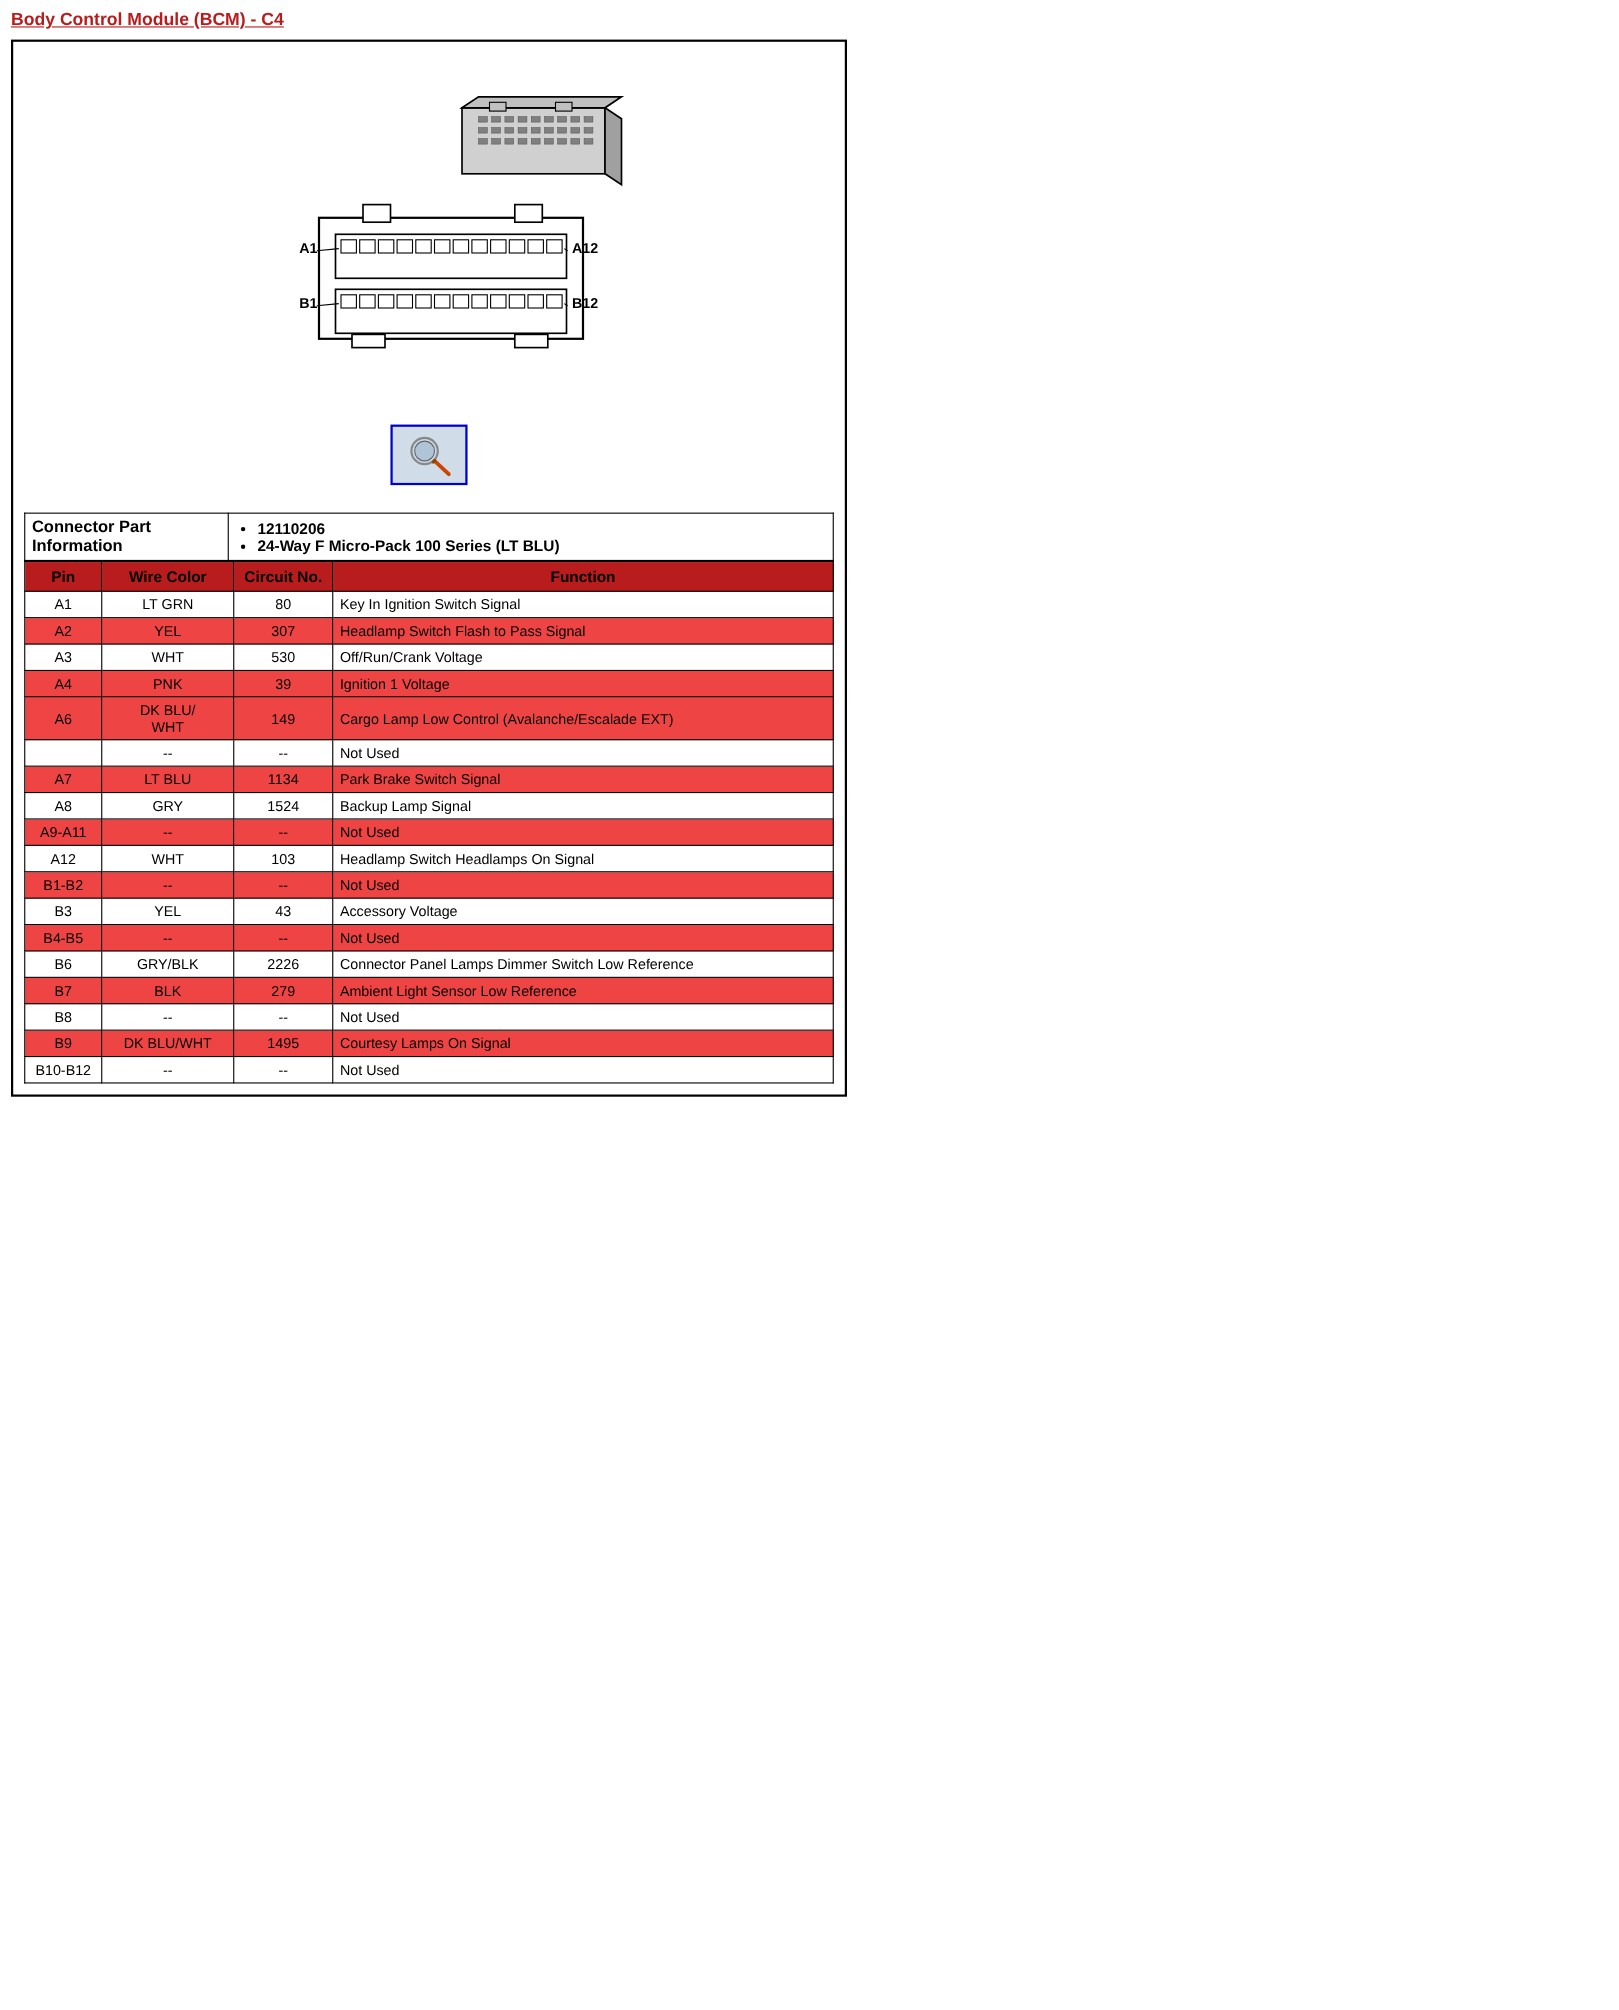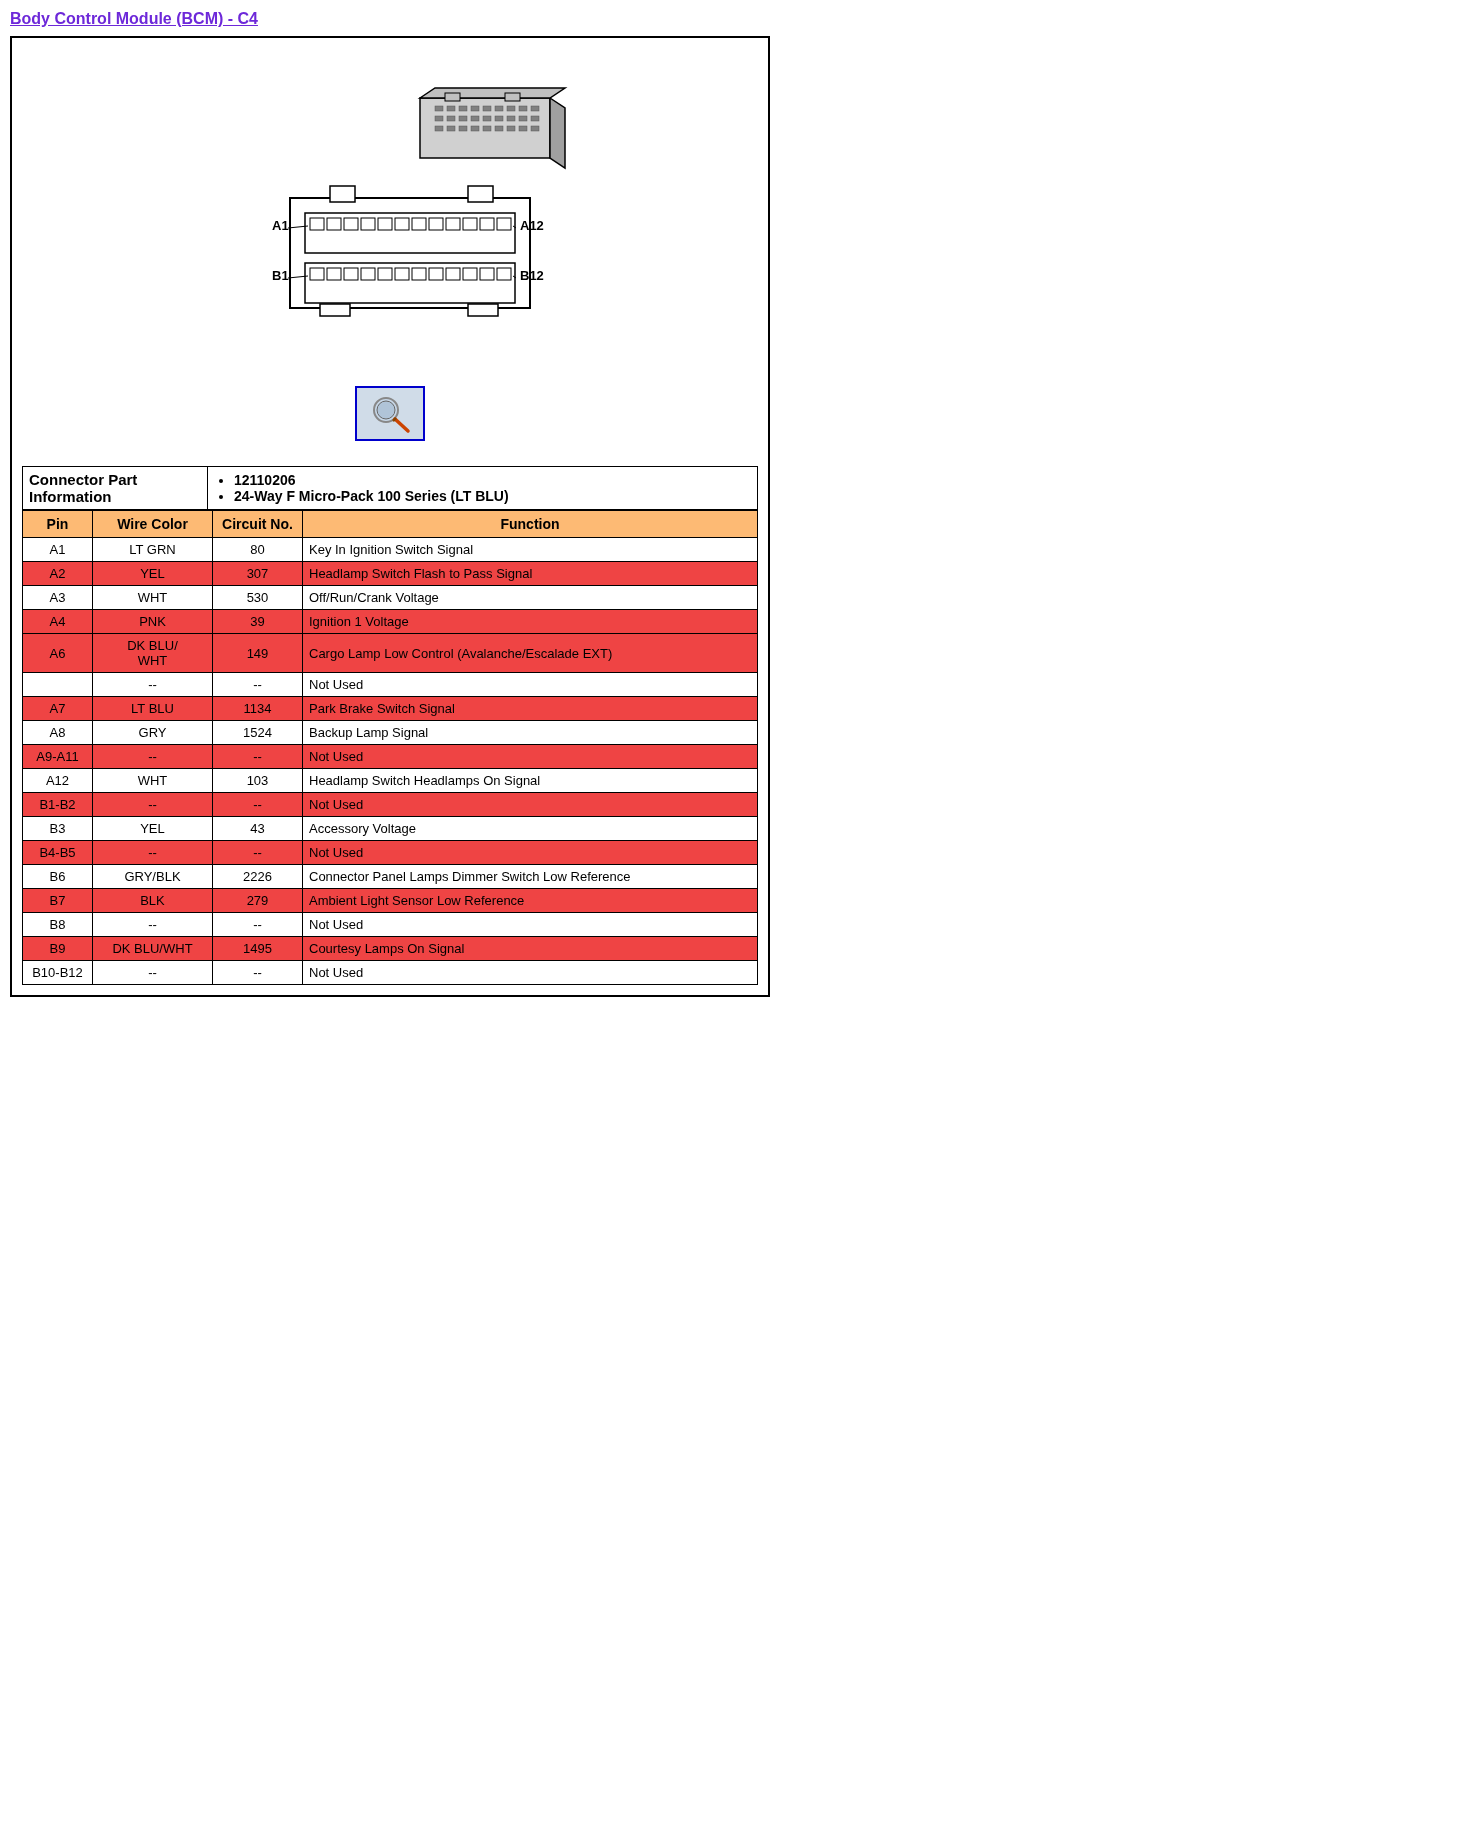--- a/index.html
+++ b/index.html
@@ -6,21 +6,21 @@
     body {
       font-family: Arial, sans-serif;
       font-size: 14px;
       background: #fff;
       width: 780px;
       padding: 10px;
     }
     .page-title {
       font-weight: bold;
       font-size: 16px;
-      color: #6d28d9;
+      color: #b91c1c;
       text-decoration: underline;
       margin-bottom: 8px;
     }
     .main-border {
       border: 2px solid #000;
       padding: 10px;
     }
     .connector-diagram {
       display: flex;
       flex-direction: column;
@@ -78,21 +78,21 @@
       width: 100%;
       border-collapse: collapse;
       margin-top: 0;
     }
     .pin-table th {
       border: 1px solid #000;
       padding: 5px 6px;
       text-align: center;
       font-weight: bold;
       font-size: 14px;
-      background: #fdba74;
+      background: #b91c1c;
     }
     .pin-table td {
       border: 1px solid #000;
       padding: 4px 6px;
       text-align: center;
       font-size: 13px;
     }
     .pin-table td.function-col {
       text-align: left;
     }

